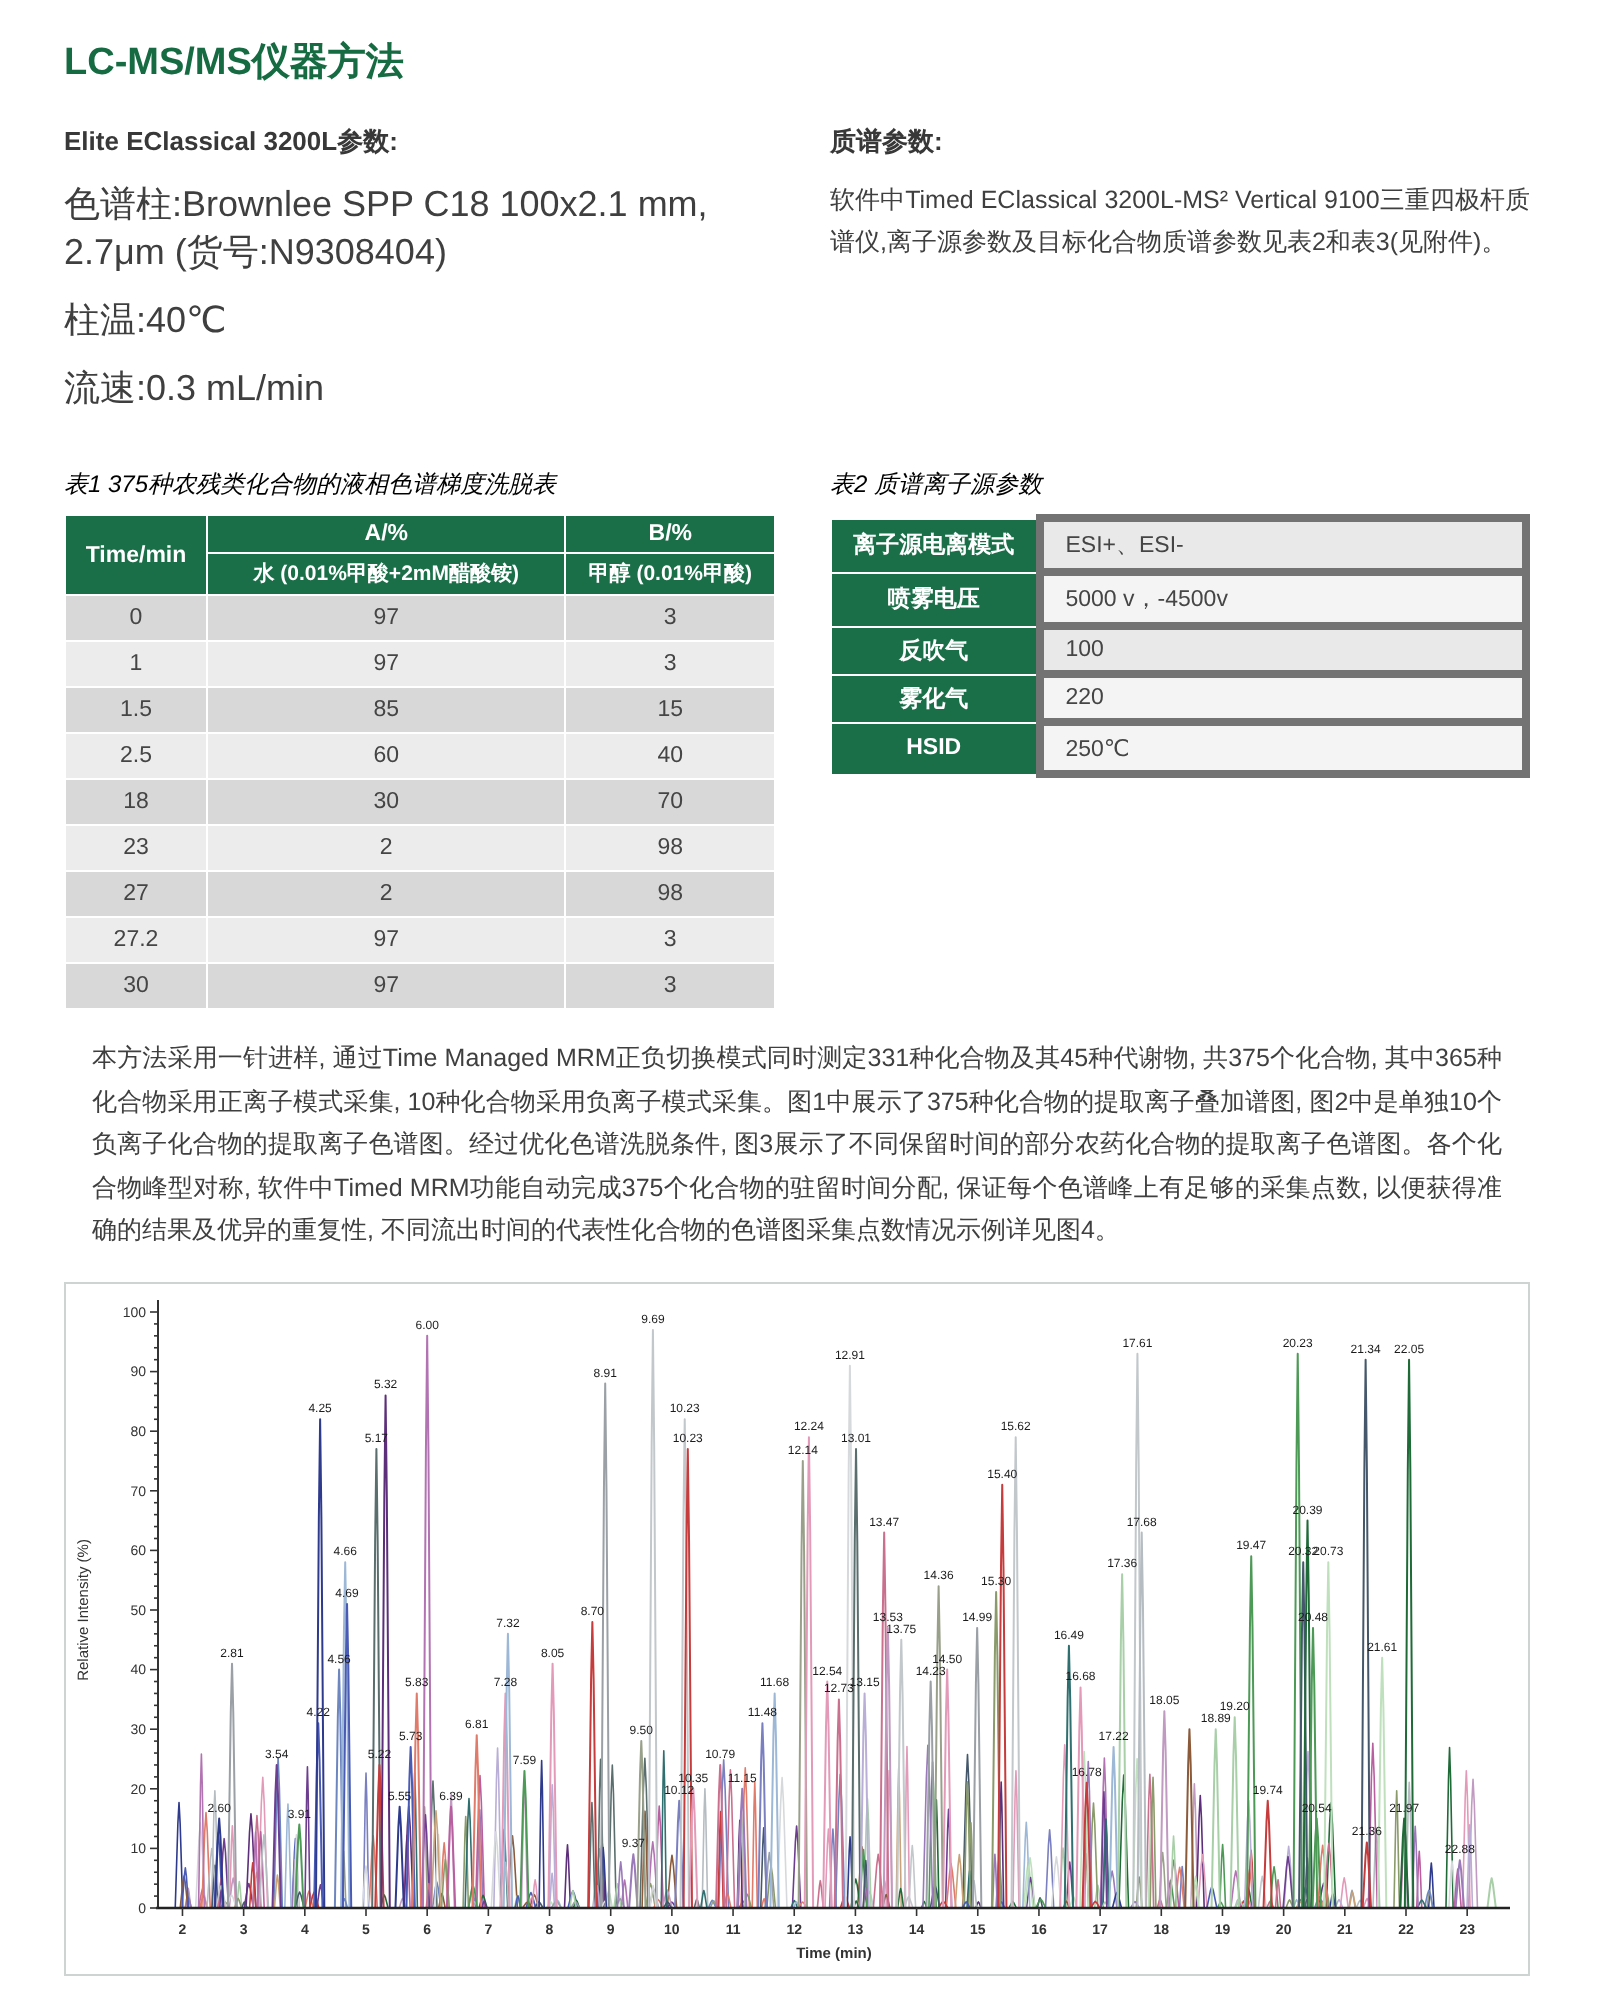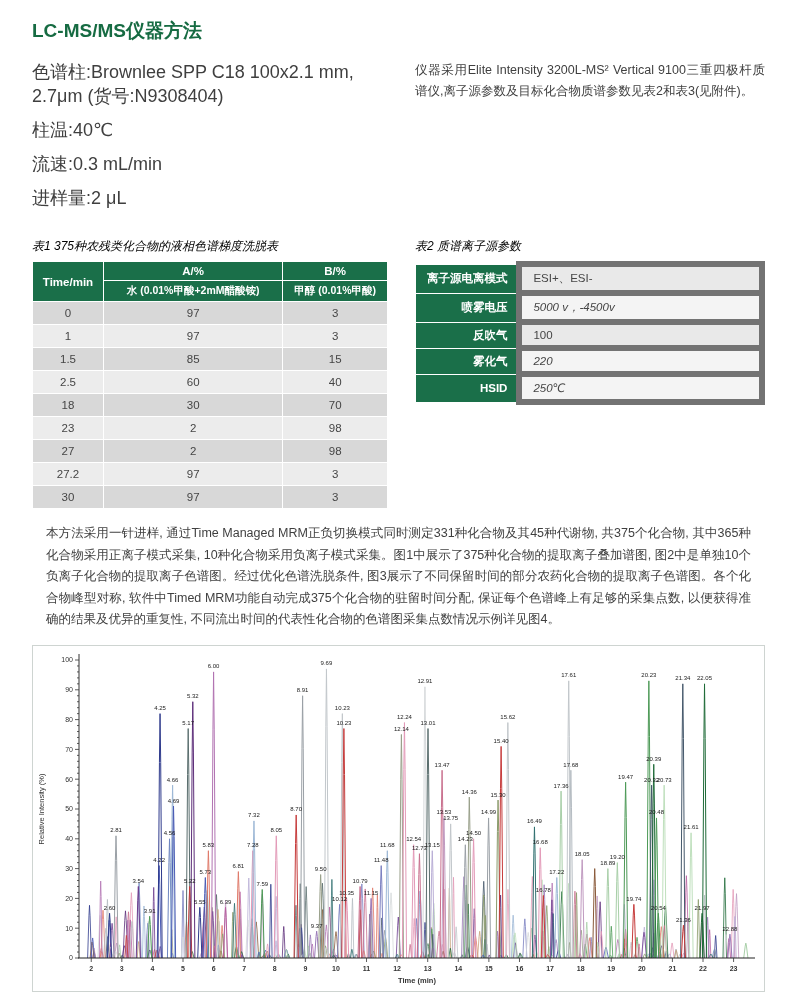--- a/index.html
+++ b/index.html
@@ -16,45 +16,46 @@
   .param-head{font-weight:bold;color:#383838;font-size:13px;margin:2px 0 10px;}
   .param-line{font-size:18px;color:#3f3f3f;margin:0 0 10px;}
   .ms-text{font-size:12.5px;line-height:21px;color:#3f3f3f;margin:0;text-align:justify;}
   .tbl-caption{color:#000000;font-style:italic;font-size:12px;margin:18px 0 6px;}
   table{border-collapse:collapse;width:100%;font-size:11.5px;table-layout:fixed;}
   .t1 th{background:#1a6f49;color:#fff;font-weight:bold;border:1px solid #fff;padding:3px 2px;text-align:center;}
   .t1 th.sub{font-size:10.5px;}
   .t1 td{text-align:center;border:1px solid #fff;padding:4px 2px;color:#454545;height:14px;}
   .t1 tr.dark td{background:#d8d8d8;}
   .t1 tr.light td{background:#ececec;}
-  .t2 th{background:#1a6f49;color:#fff;font-weight:bold;text-align:right;border:1px solid #fff;padding:4px 9px;font-size:11.5px;height:14px;}
-  .t2 td{border:6px solid #737373;padding:4px 11px;color:#454545;}
+  .t2 th{background:#1a6f49;color:#fff;font-weight:bold;text-align:center;border:1px solid #fff;padding:4px 9px;font-size:11.5px;height:14px;}
+  .t2 td{border:4px solid #737373;padding:4px 11px;color:#454545;}
   .t2 tr.dark td{background:#e9e9e9;}
-  .t2 tr.light td{background:#f4f4f4;font-style:italic;}
+  .t2 tr.light td{background:#f4f4f4;}
   .section-title{color:#166b42;font-size:17px;font-weight:bold;margin:24px 0 11px;}
   .body-par{font-size:12.5px;line-height:21.5px;text-align:justify;color:#3f3f3f;margin:14px;}
   .figure-box{margin-top:13px;border:1px solid #ced4d1;background:#fff;width:731px;}
   .figure-box svg{display:block;}
 </style>
 </head>
 <body>
 
 <div class="page">
 
   <h1 class="doc-title">LC-MS/MS仪器方法</h1>
 
   <div class="cols">
     <div class="col-l">
+      <p class="param-head">Elite EClassical 3200L参数:</p>
       <p class="param-line">色谱柱:Brownlee SPP C18 100x2.1 mm, 2.7μm (货号:N9308404)</p>
       <p class="param-line">柱温:40℃</p>
       <p class="param-line">流速:0.3 mL/min</p>
-      <p class="param-line">进样量:2 μL</p>
     </div>
     <div class="col-r">
-      <p class="ms-text">仪器采用Elite Intensity 3200L-MS² Vertical 9100三重四极杆质谱仪,离子源参数及目标化合物质谱参数见表2和表3(见附件)。</p>
+      <p class="param-head">质谱参数:</p>
+      <p class="ms-text">软件中Timed EClassical 3200L-MS² Vertical 9100三重四极杆质谱仪,离子源参数及目标化合物质谱参数见表2和表3(见附件)。</p>
     </div>
   </div>
 
   <div class="cols">
     <div class="col-l">
       <p class="tbl-caption">表1 375种农残类化合物的液相色谱梯度洗脱表</p>
       <table class="t1">
         <colgroup>
             <col style="width:20%">
             <col style="width:50.5%">

